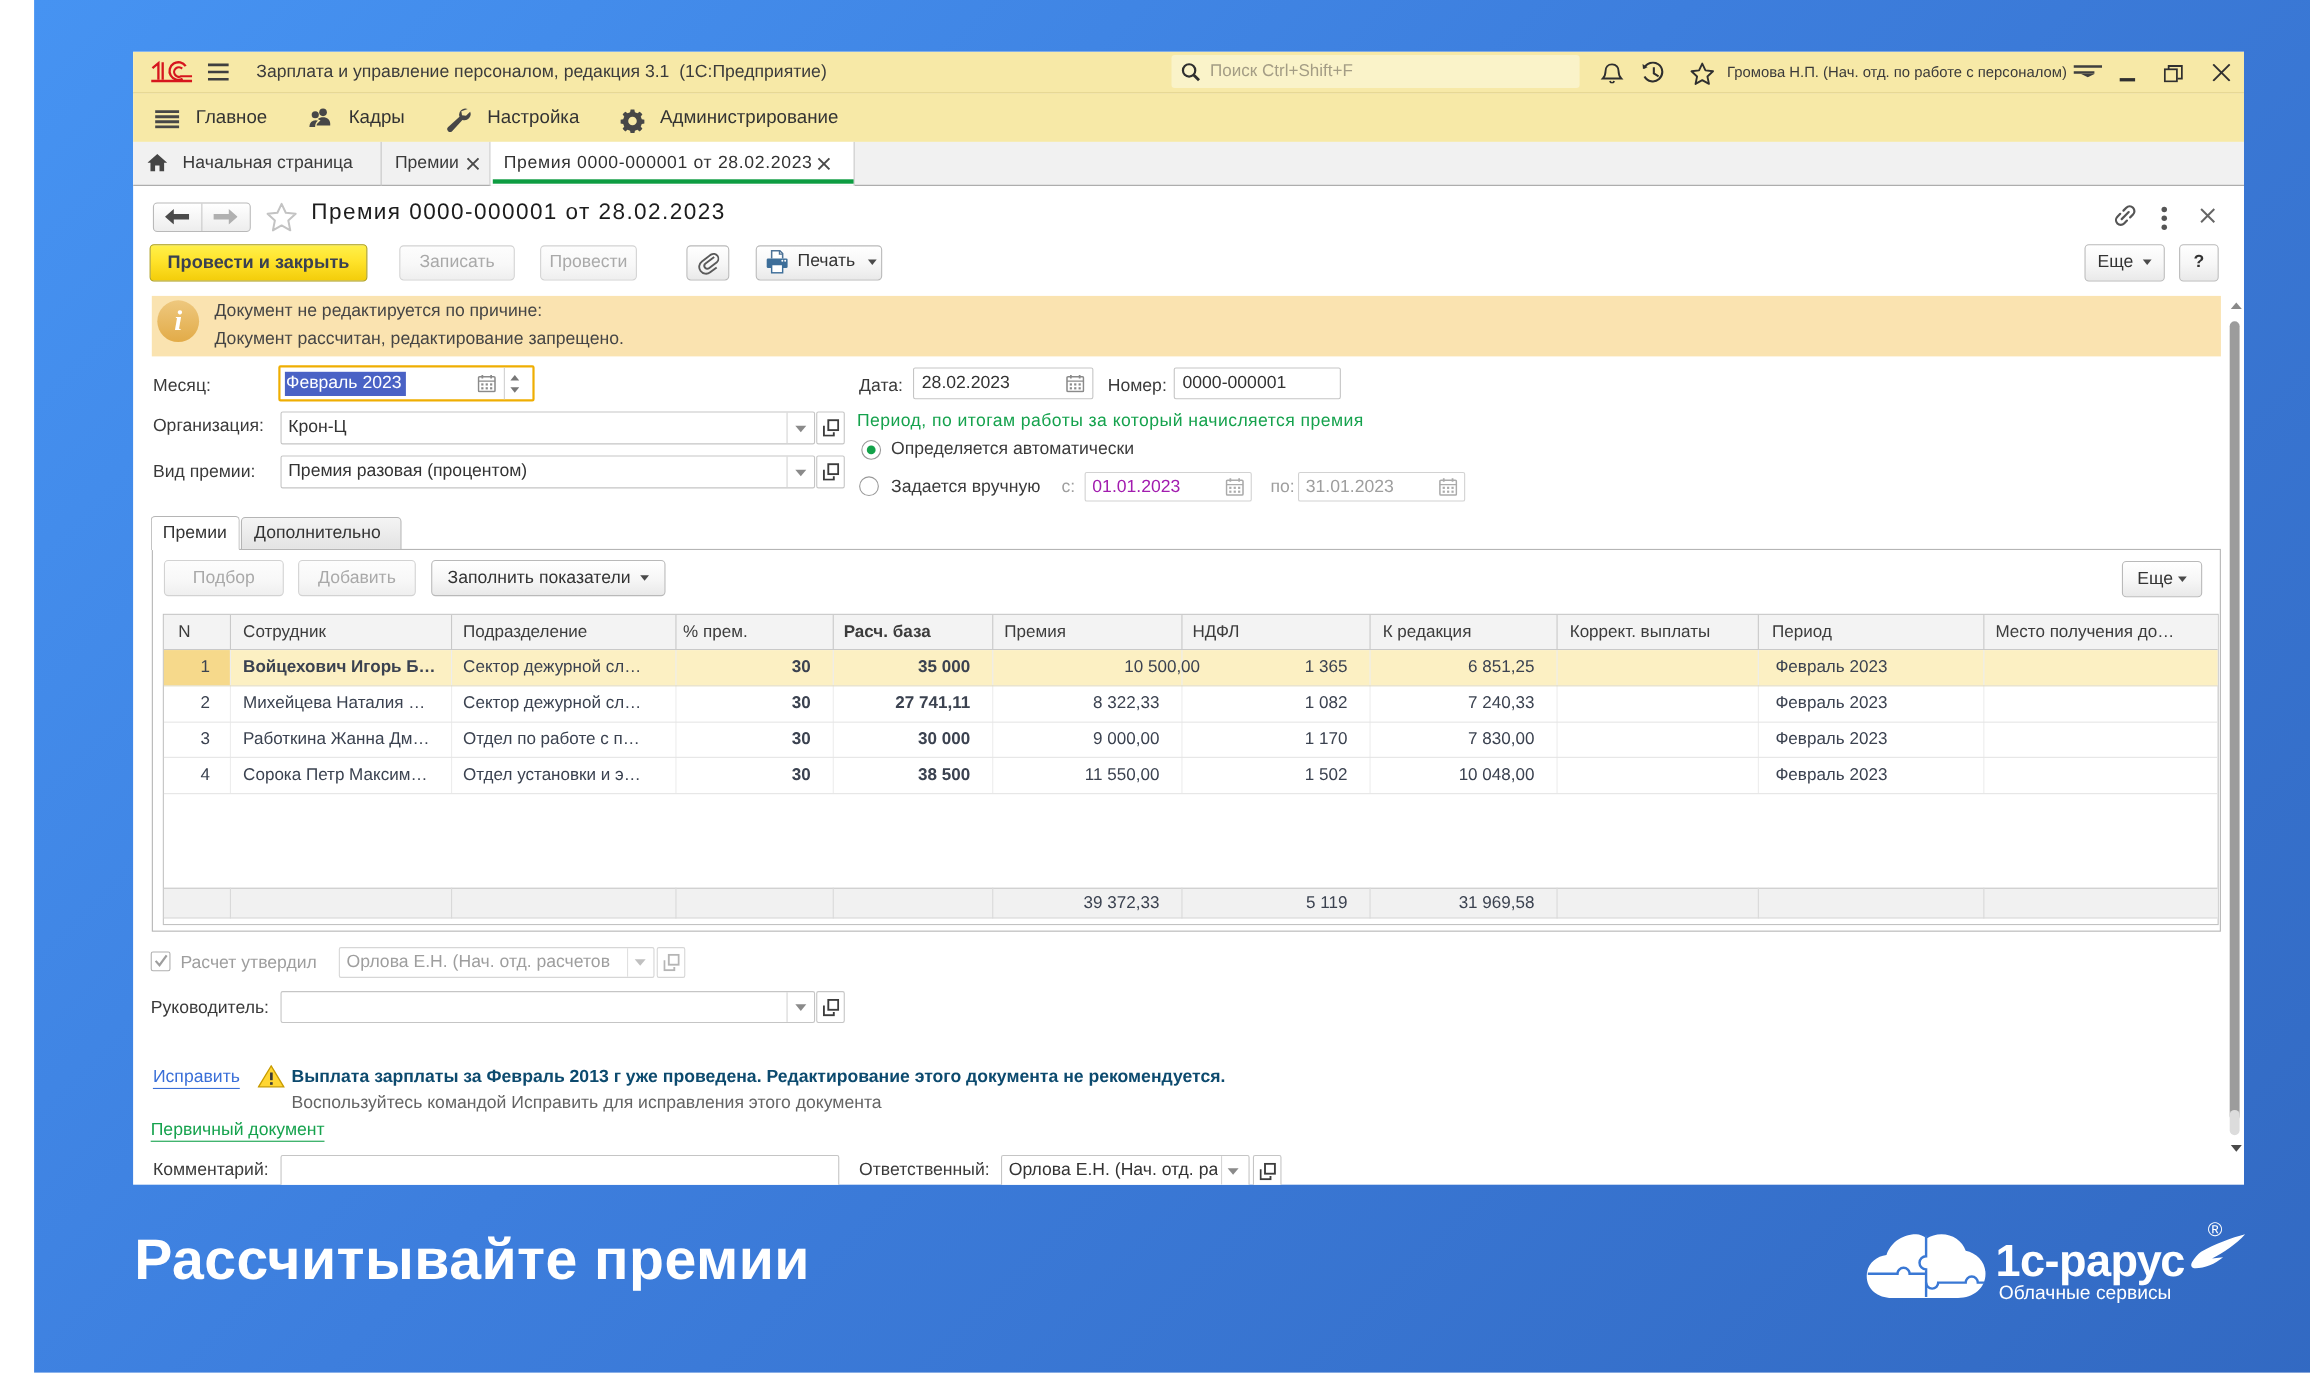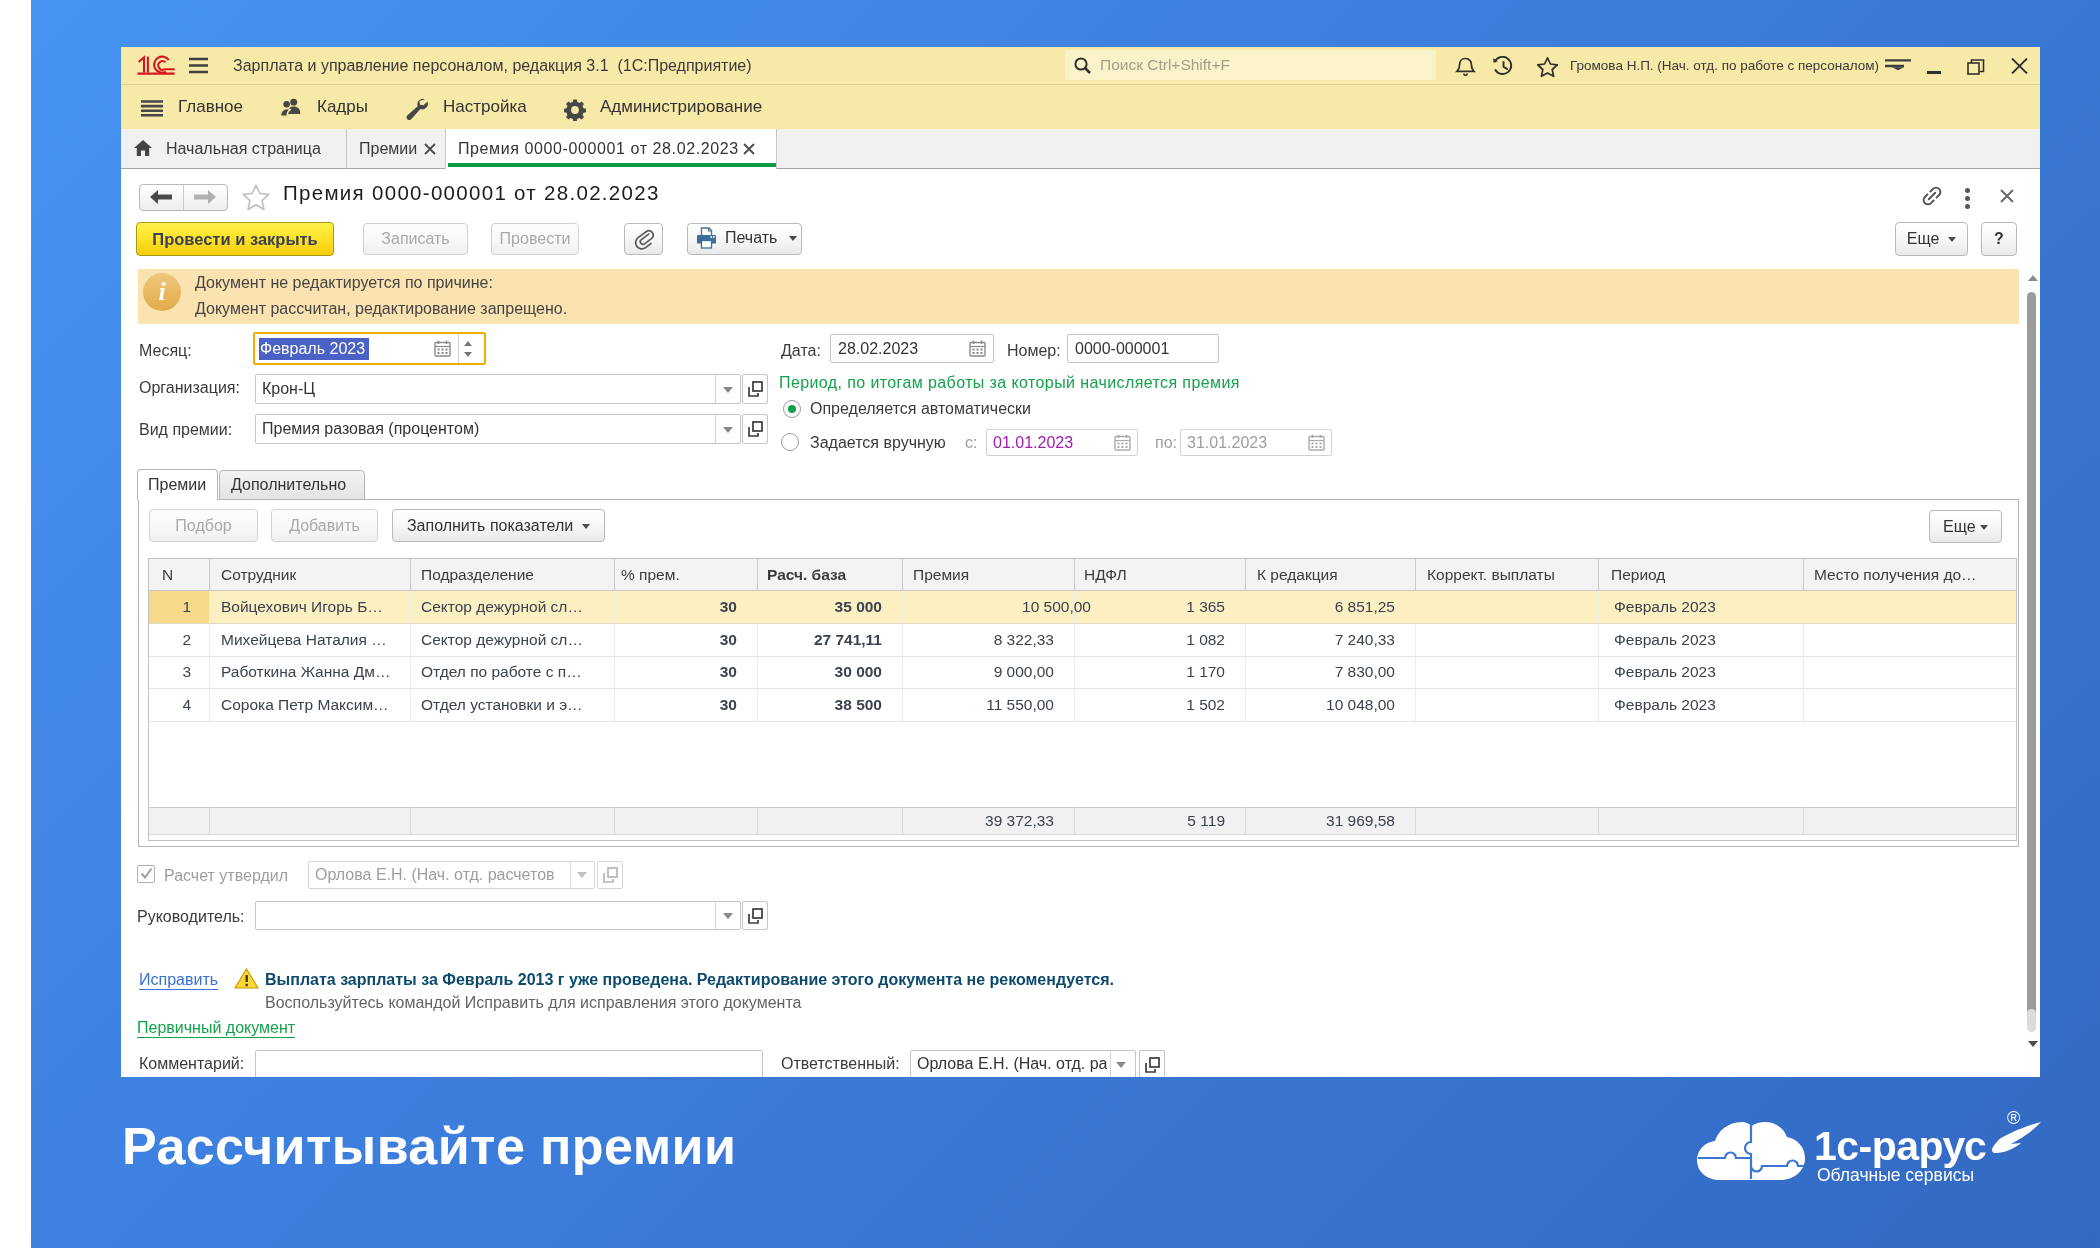--- a/index.html
+++ b/index.html
@@ -331,21 +331,21 @@
     <div class="abs" style="left:1294px;top:544px;width:1px;height:130px;background:#ededed;"></div>
     <div class="abs" style="left:1477px;top:544px;width:1px;height:130px;background:#ededed;"></div>
     <div class="abs" style="left:1682px;top:544px;width:1px;height:130px;background:#ededed;"></div>
 
     <div class="abs" style="left:28px;top:576px;width:1867px;height:1px;background:#e2dbc0;"></div>
     <div class="abs" style="left:28px;top:609px;width:1867px;height:1px;background:#e5e5e5;"></div>
     <div class="abs" style="left:28px;top:641px;width:1867px;height:1px;background:#e5e5e5;"></div>
     <div class="abs" style="left:28px;top:674px;width:1867px;height:1px;background:#e5e5e5;"></div>
 
     <div class="abs cn" style="left:27px;top:544px;width:53px;">1</div>
-    <div class="abs cl" style="left:100px;top:544px;">Войцехович Игорь Б…</div>
+    <div class="abs cl" style="left:100px;top:544px;font-weight:bold;">Войцехович Игорь Б…</div>
     <div class="abs cl" style="left:300px;top:544px;">Сектор дежурной сл…</div>
     <div class="abs cn cb" style="left:493px;top:544px;width:133px;">30</div>
     <div class="abs cn cb" style="left:636px;top:544px;width:135px;">35 000</div>
     <div class="abs cn" style="left:818px;top:544px;width:162px;">10 500,00</div>
     <div class="abs cn" style="left:953px;top:544px;width:161px;">1 365</div>
     <div class="abs cn" style="left:1124px;top:544px;width:160px;">6 851,25</div>
     <div class="abs cl" style="left:1493px;top:544px;">Февраль 2023</div>
 
     <div class="abs cn" style="left:27px;top:577px;width:53px;">2</div>
     <div class="abs cl" style="left:100px;top:577px;">Михейцева Наталия …</div>

